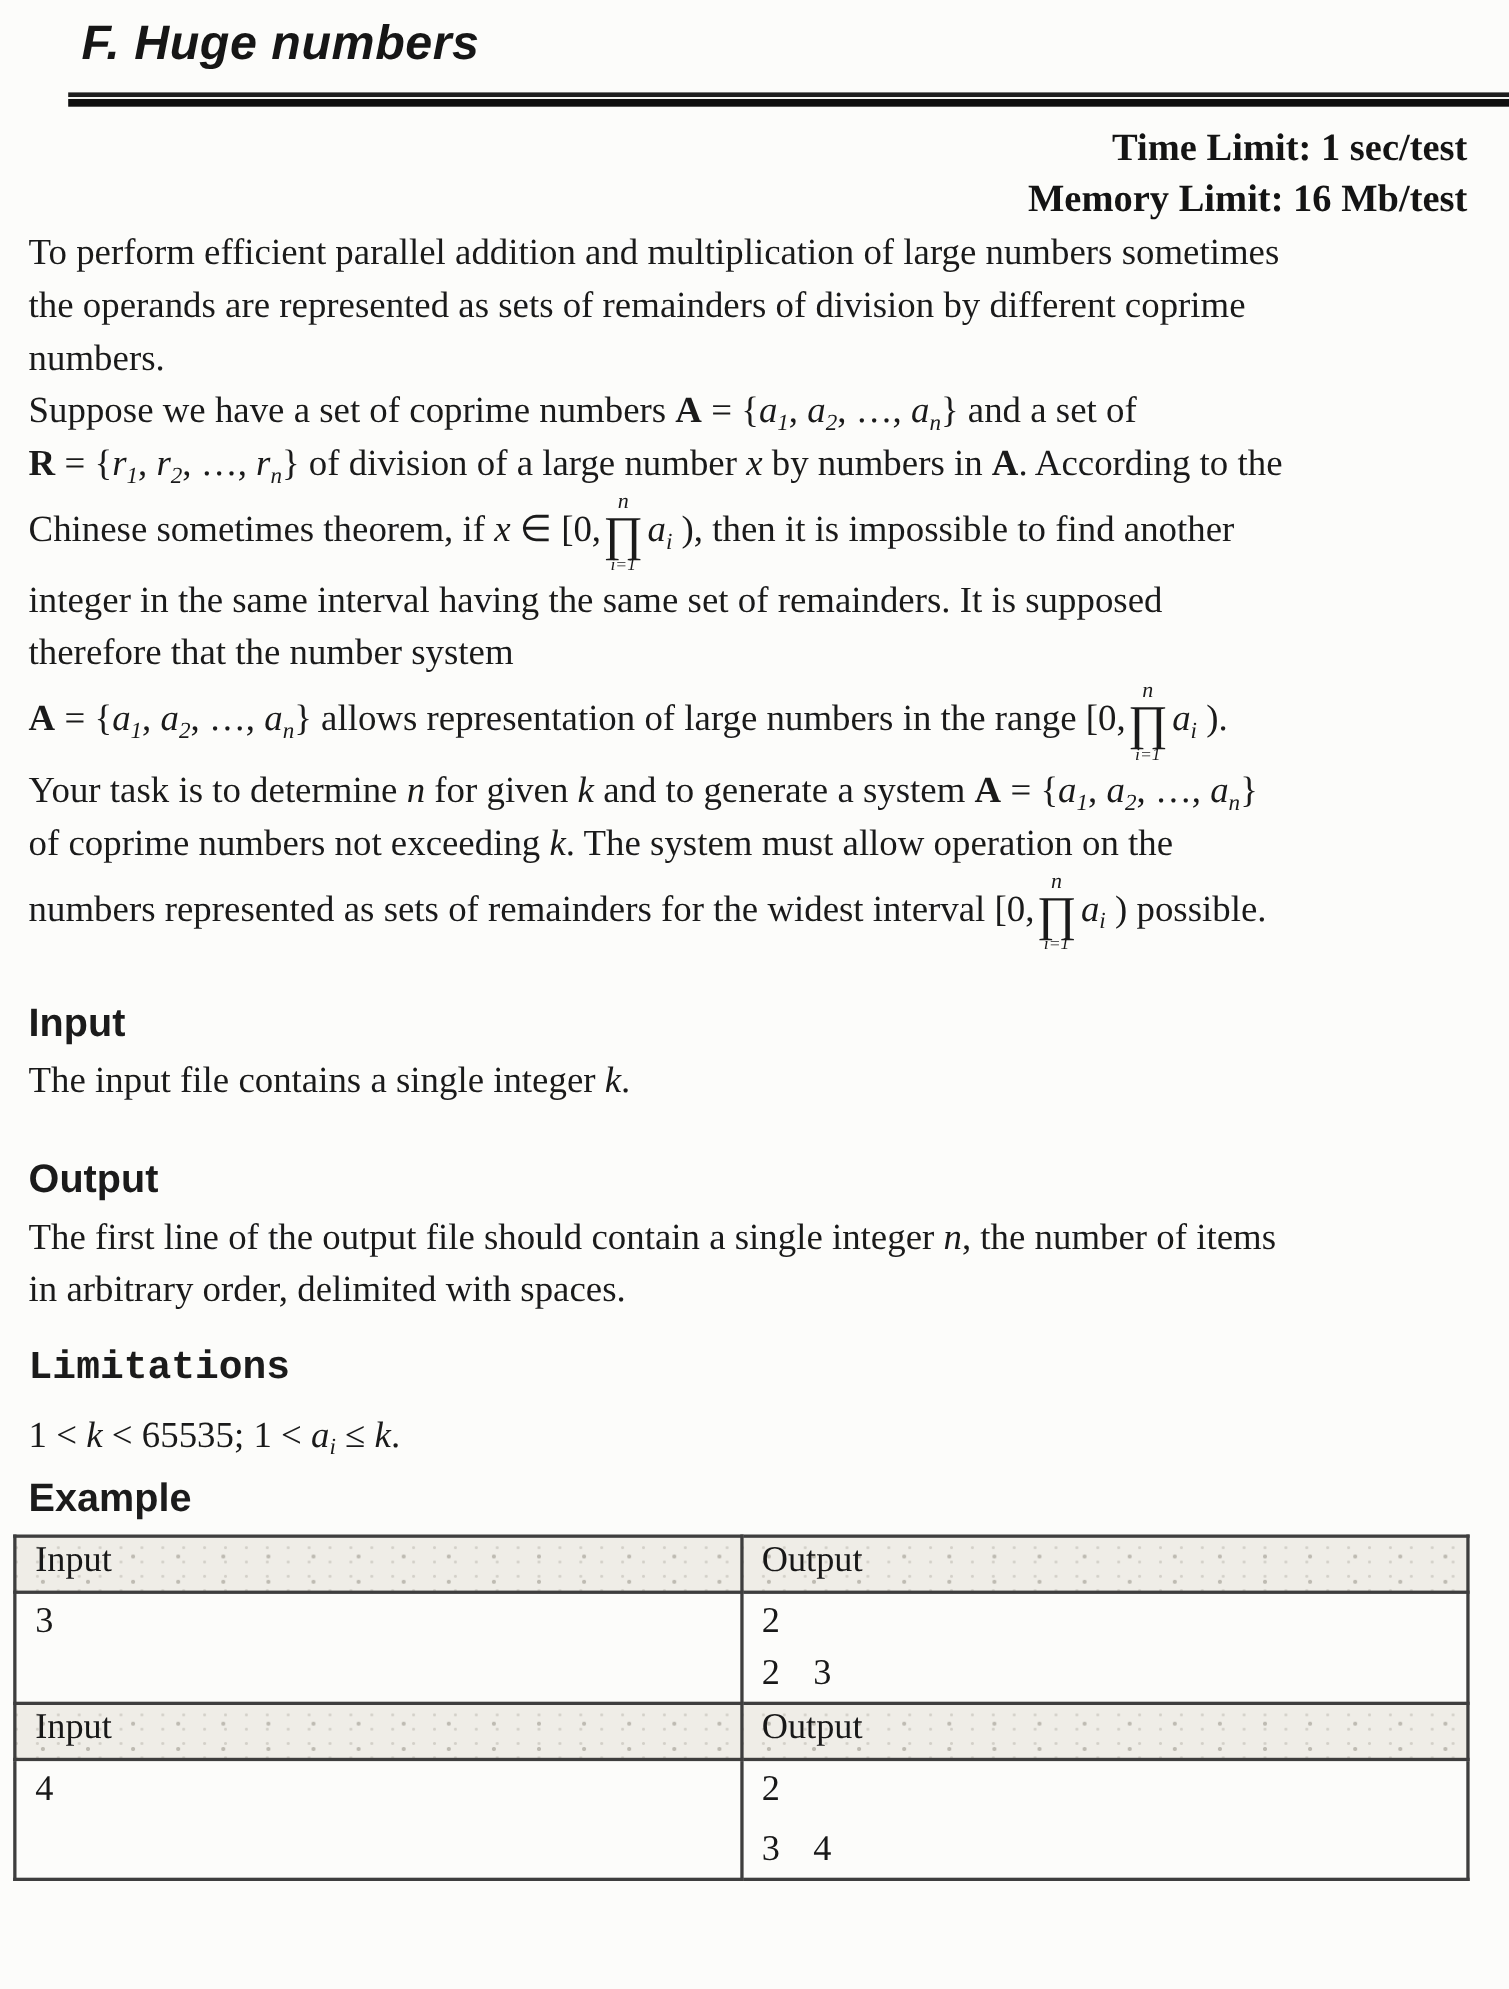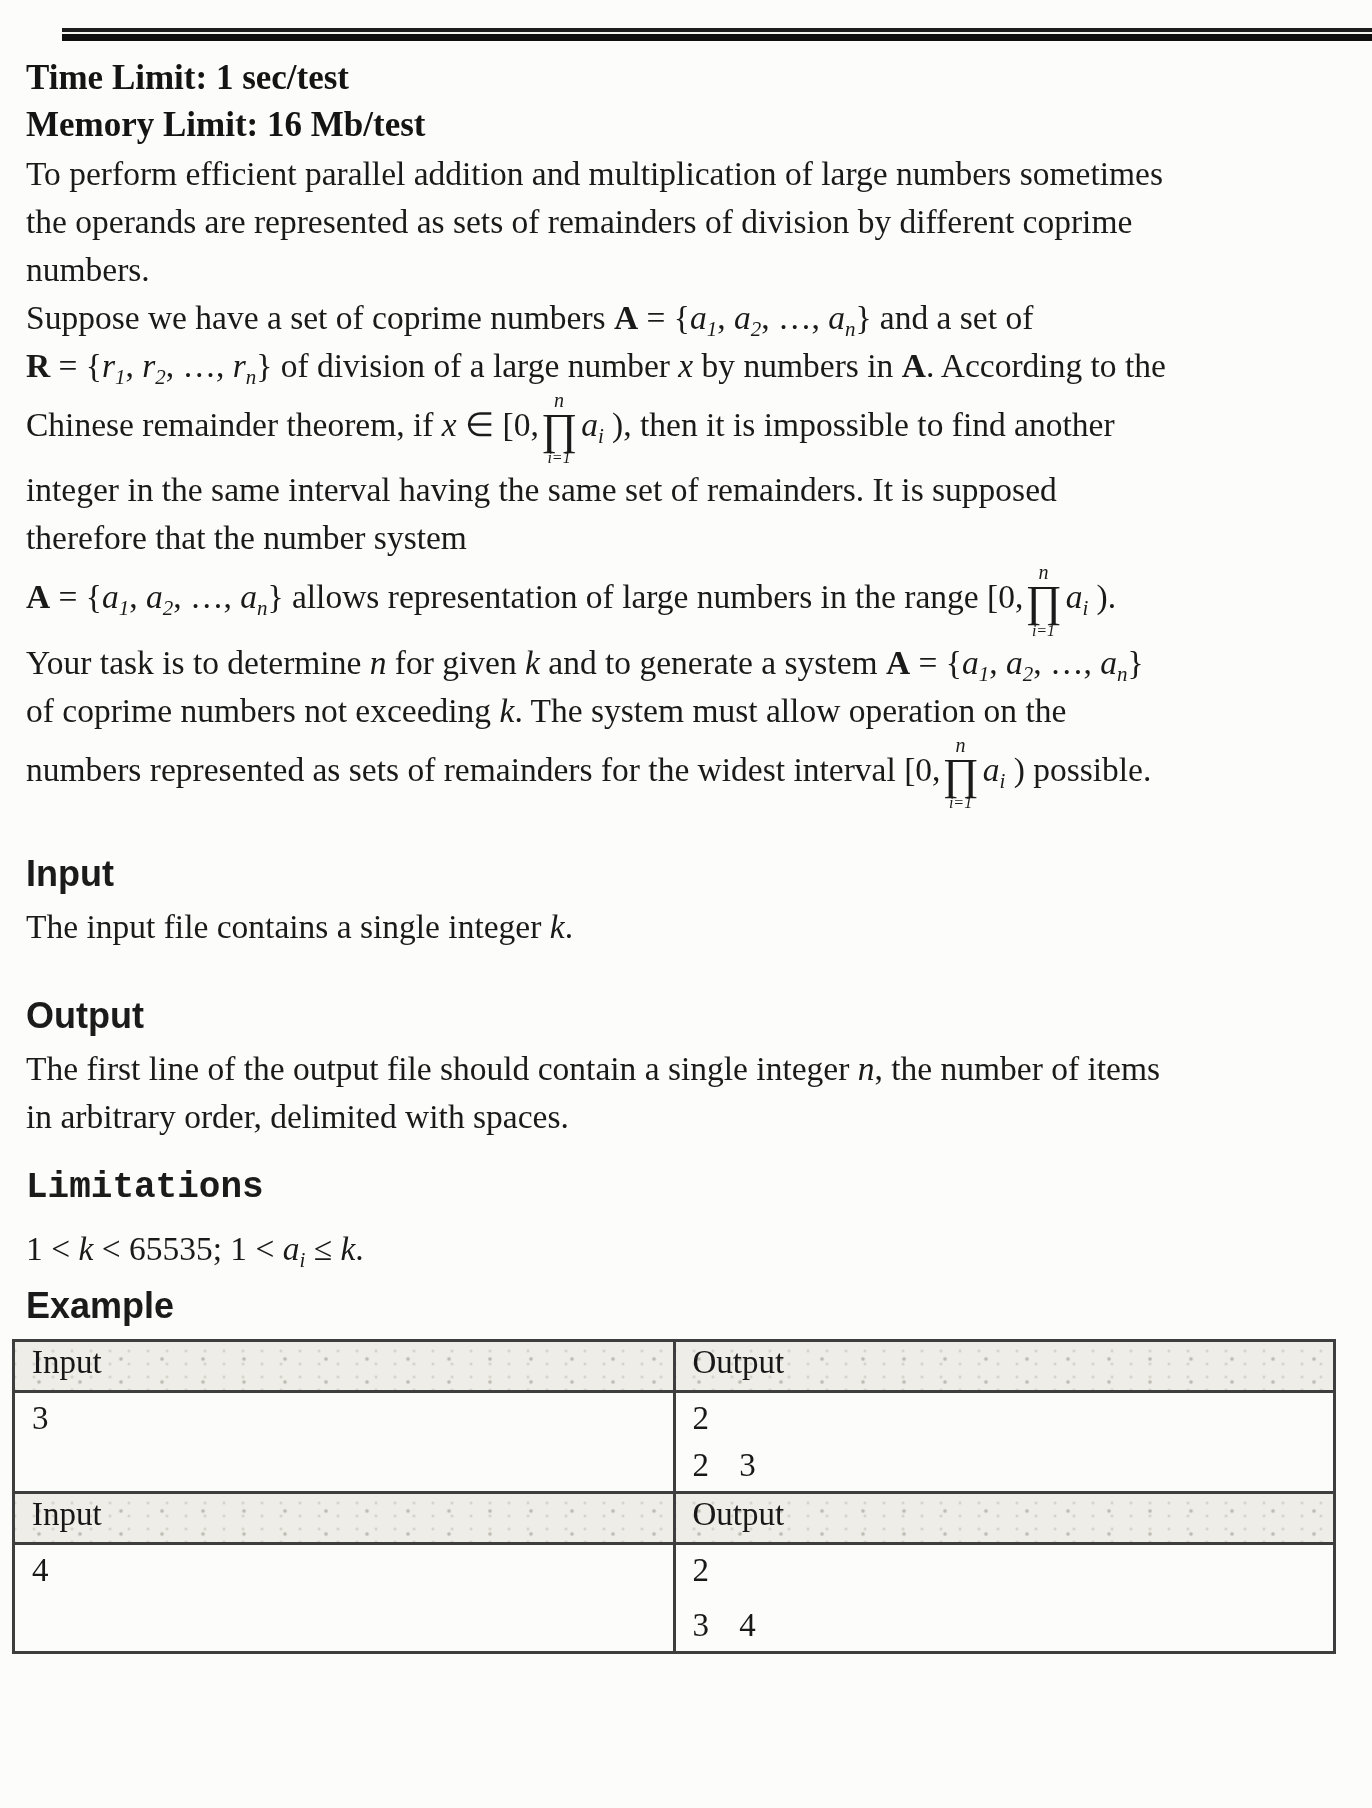--- a/index.html
+++ b/index.html
@@ -15,21 +15,21 @@
     font-family:"Liberation Sans", sans-serif;
     font-weight:bold;font-style:italic;
     font-size:44px;line-height:52px;
     margin:4px 0 0 48px;color:#161616;letter-spacing:.5px;
   }
   .rule{
     height:13px;margin:18px -38px 0 36px;
     background:linear-gradient(to bottom,#1d1d1d 0 4px,#f4f4f1 4px 6px,#0f0f0f 6px 13px);
   }
 
-  .meta{margin-top:13px;font-weight:bold;font-size:35px;line-height:47px;color:#141414;}
+  .meta{margin-top:13px;font-weight:bold;font-size:35px;line-height:47px;color:#141414;text-align:right;}
 
   .stmt{font-size:33.5px;line-height:48px;margin-top:2px;}
   .line{min-height:48px;}
 
   .it{font-style:italic;}
   .bf{font-weight:bold;}
   sub{font-size:21px;font-style:italic;line-height:0;vertical-align:-7px;letter-spacing:0;}
 
   .prod{
     display:inline-flex;flex-direction:column;align-items:center;
@@ -71,34 +71,35 @@
   }
   tr.tbody1 td{height:92px;}
   tr.tbody2 td{height:102px;}
   .cellline{line-height:47px;word-spacing:22px;}
 </style>
 </head>
 <body>
 
 <div class="page">
 
+  <div class="title">F. Huge numbers</div>
   <div class="rule"></div>
 
   <div class="meta">
     <div>Time Limit: 1 sec/test</div>
     <div>Memory Limit: 16 Mb/test</div>
   </div>
 
   <div class="stmt">
     <div class="line"><span class="">To perform efficient parallel addition and multiplication of large numbers sometimes</span></div>
     <div class="line"><span class="">the operands are represented as sets of remainders of division by different coprime</span></div>
     <div class="line"><span class="">numbers.</span></div>
     <div class="line"><span class="">Suppose we have a set of coprime numbers </span><span class="bf">A</span><span class=""> = {</span><span class="it">a</span><sub>1</sub><span class="">, </span><span class="it">a</span><sub>2</sub><span class="">, …, </span><span class="it">a</span><sub>n</sub><span class="">} and a set of</span></div>
     <div class="line"><span class="bf">R</span><span class=""> = {</span><span class="it">r</span><sub>1</sub><span class="">, </span><span class="it">r</span><sub>2</sub><span class="">, …, </span><span class="it">r</span><sub>n</sub><span class="">} of division of a large number </span><span class="it">x</span><span class=""> by numbers in </span><span class="bf">A</span><span class="">. According to the</span></div>
-    <div class="line"><span class="">Chinese remainder theorem, if </span><span class="it">x</span><span class=""> ∈ [0,</span><span class="prod">
+    <div class="line"><span class="">Chinese sometimes theorem, if </span><span class="it">x</span><span class=""> ∈ [0,</span><span class="prod">
           <span class="pt">n</span>
           <span class="ps">∏</span>
           <span class="pb">i=1</span>
         </span><span class="it">a</span><sub>i</sub><span class=""> ), then it is impossible to find another</span></div>
     <div class="line"><span class="">integer in the same interval having the same set of remainders. It is supposed</span></div>
     <div class="line"><span class="">therefore that the number system</span></div>
     <div class="line"><span class="bf">A</span><span class=""> = {</span><span class="it">a</span><sub>1</sub><span class="">, </span><span class="it">a</span><sub>2</sub><span class="">, …, </span><span class="it">a</span><sub>n</sub><span class="">} allows representation of large numbers in the range [0,</span><span class="prod">
           <span class="pt">n</span>
           <span class="ps">∏</span>
           <span class="pb">i=1</span>

